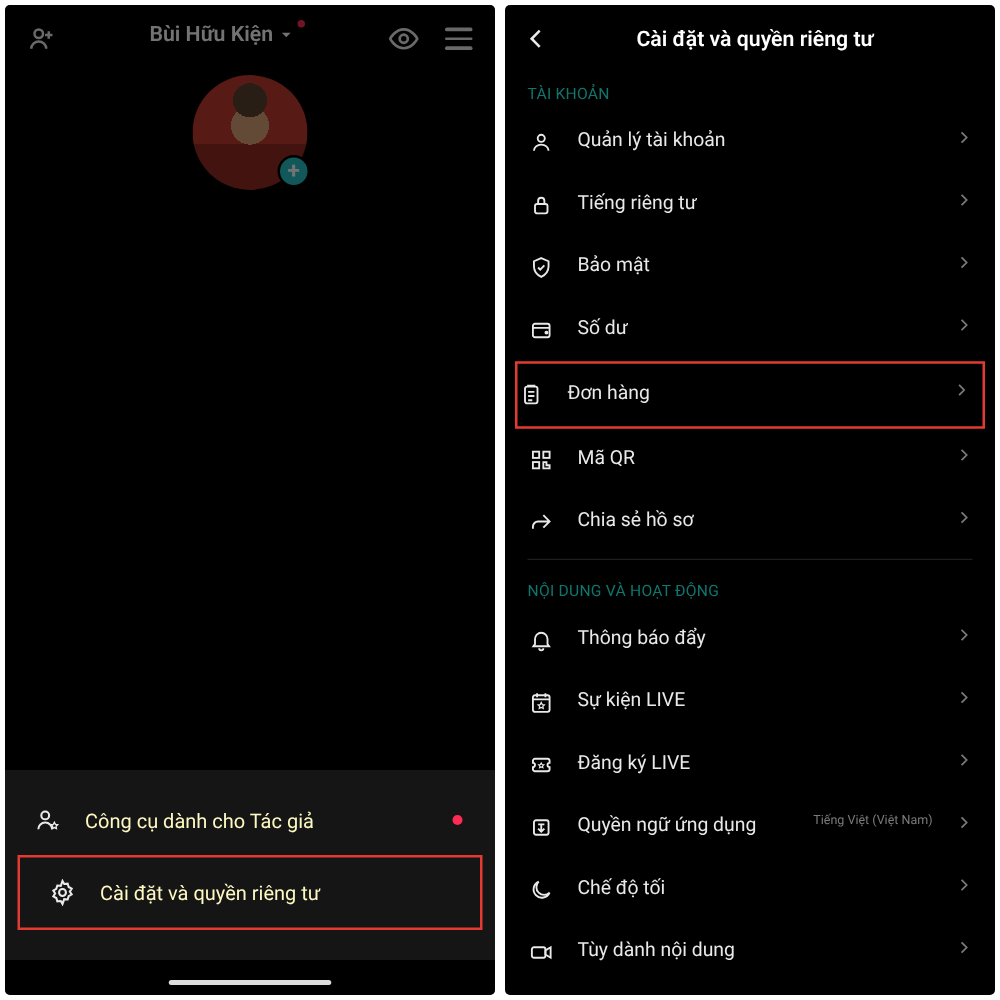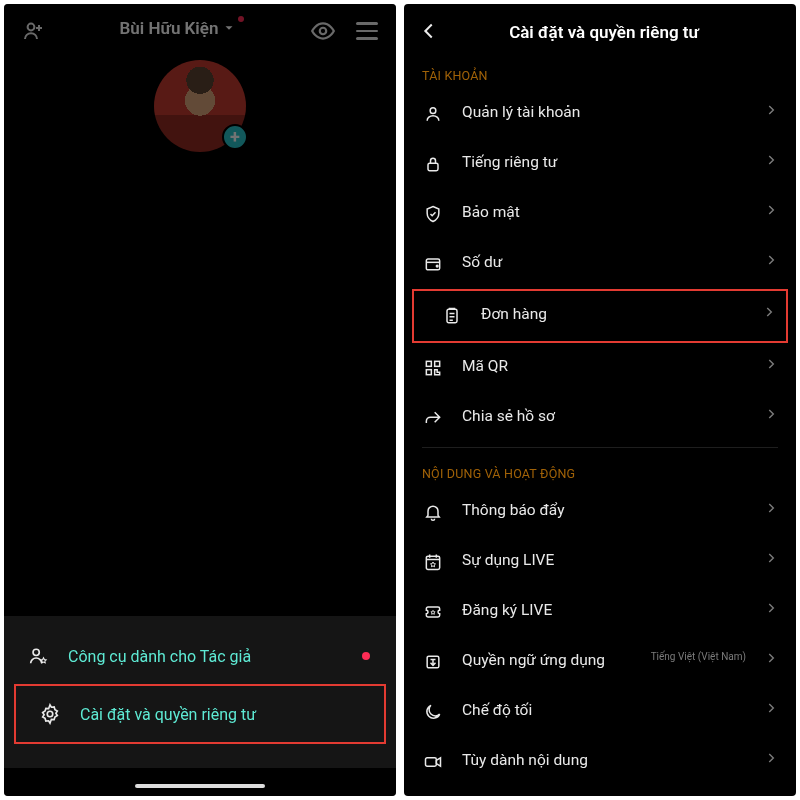--- a/index.html
+++ b/index.html
@@ -67,21 +67,21 @@
 
   .bottom-sheet {
     position:absolute; left:0; right:0; bottom:28px;
     background:#151515;
     padding: 12px 0 24px 0;
   }
   .sheet-item {
     display:flex; align-items:center; gap:18px;
     padding: 16px 22px;
     font-size: 16px;
-    color:#5eead4;
+    color:#fef9c3;
     position: relative;
   }
   .sheet-item .rdot {
     position:absolute; right:26px; top:50%; transform:translateY(-50%);
     width:8px; height:8px; border-radius:50%; background:#fe2c55;
   }
   .sheet-icon { width:24px; height:24px; display:flex; align-items:center; justify-content:center; color:#e9e9e9; }
   .red-box-left {
     border: 2.5px solid #e33b32;
     margin: 0 10px;
@@ -94,21 +94,21 @@
   
   .right-header {
     display:flex; align-items:center; padding:16px 14px 10px 14px; gap:8px;
   }
   .back { width:24px; height:24px; }
   .rtitle {
     flex:1; text-align:center; font-size:17px; font-weight:600;
     padding-right:24px;
   }
   .section-label {
-    color:#a16207; font-size:12.5px; letter-spacing:0.2px;
+    color:#0f766e; font-size:12.5px; letter-spacing:0.2px;
     padding: 14px 18px 6px 18px;
   }
   .list {}
   .row {
     display:flex; align-items:flex-start; gap:18px;
     padding: 14px 18px;
     font-size: 15.5px;
     color:#e9e9e9;
   }
   .row .icon { width:22px; height:22px; display:flex; align-items:center; justify-content:center; color:#e9e9e9; }
@@ -264,21 +264,21 @@
       </span>
       <span class="label">Số dư</span>
       <span class="chev">
           <svg viewBox="0 0 24 24" width="14" height="14" fill="none" stroke="currentColor" stroke-width="2.4">
             <path d="M9 5l7 7-7 7"></path>
           </svg>
         </span>
     </div>
 
     <div class="red-box-right">
-      <div class="row" style="padding-left:27px; padding-right:10px;">
+      <div class="row" style="padding-left:0; padding-right:10px;">
         <span class="icon">
           <svg viewBox="0 0 24 24" width="20" height="20" fill="none" stroke="currentColor" stroke-width="1.8">
               <rect x="6" y="4" width="12" height="16" rx="2"></rect>
               <path d="M9 4V3h6v1M9 9h6M9 13h6M9 17h4"></path>
             </svg>
         </span>
         <span class="label">Đơn hàng</span>
         <span class="chev">
             <svg viewBox="0 0 24 24" width="14" height="14" fill="none" stroke="currentColor" stroke-width="2.4">
               <path d="M9 5l7 7-7 7"></path>
@@ -340,21 +340,21 @@
     </div>
 
     <div class="row">
       <span class="icon">
         <svg viewBox="0 0 24 24" width="20" height="20" fill="none" stroke="currentColor" stroke-width="1.8">
             <rect x="4" y="5" width="16" height="16" rx="2"></rect>
             <path d="M4 9h16M8 3v4M16 3v4"></path>
             <path d="M12 12l1 2 2 .3-1.5 1.4.4 2-1.9-1-1.9 1 .4-2L9 14.3l2-.3z" stroke-width="1.2"></path>
           </svg>
       </span>
-      <span class="label">Sự dụng LIVE</span>
+      <span class="label">Sự kiện LIVE</span>
       <span class="chev">
           <svg viewBox="0 0 24 24" width="14" height="14" fill="none" stroke="currentColor" stroke-width="2.4">
             <path d="M9 5l7 7-7 7"></path>
           </svg>
         </span>
     </div>
 
     <div class="row">
       <span class="icon">
         <svg viewBox="0 0 24 24" width="20" height="20" fill="none" stroke="currentColor" stroke-width="1.8">

